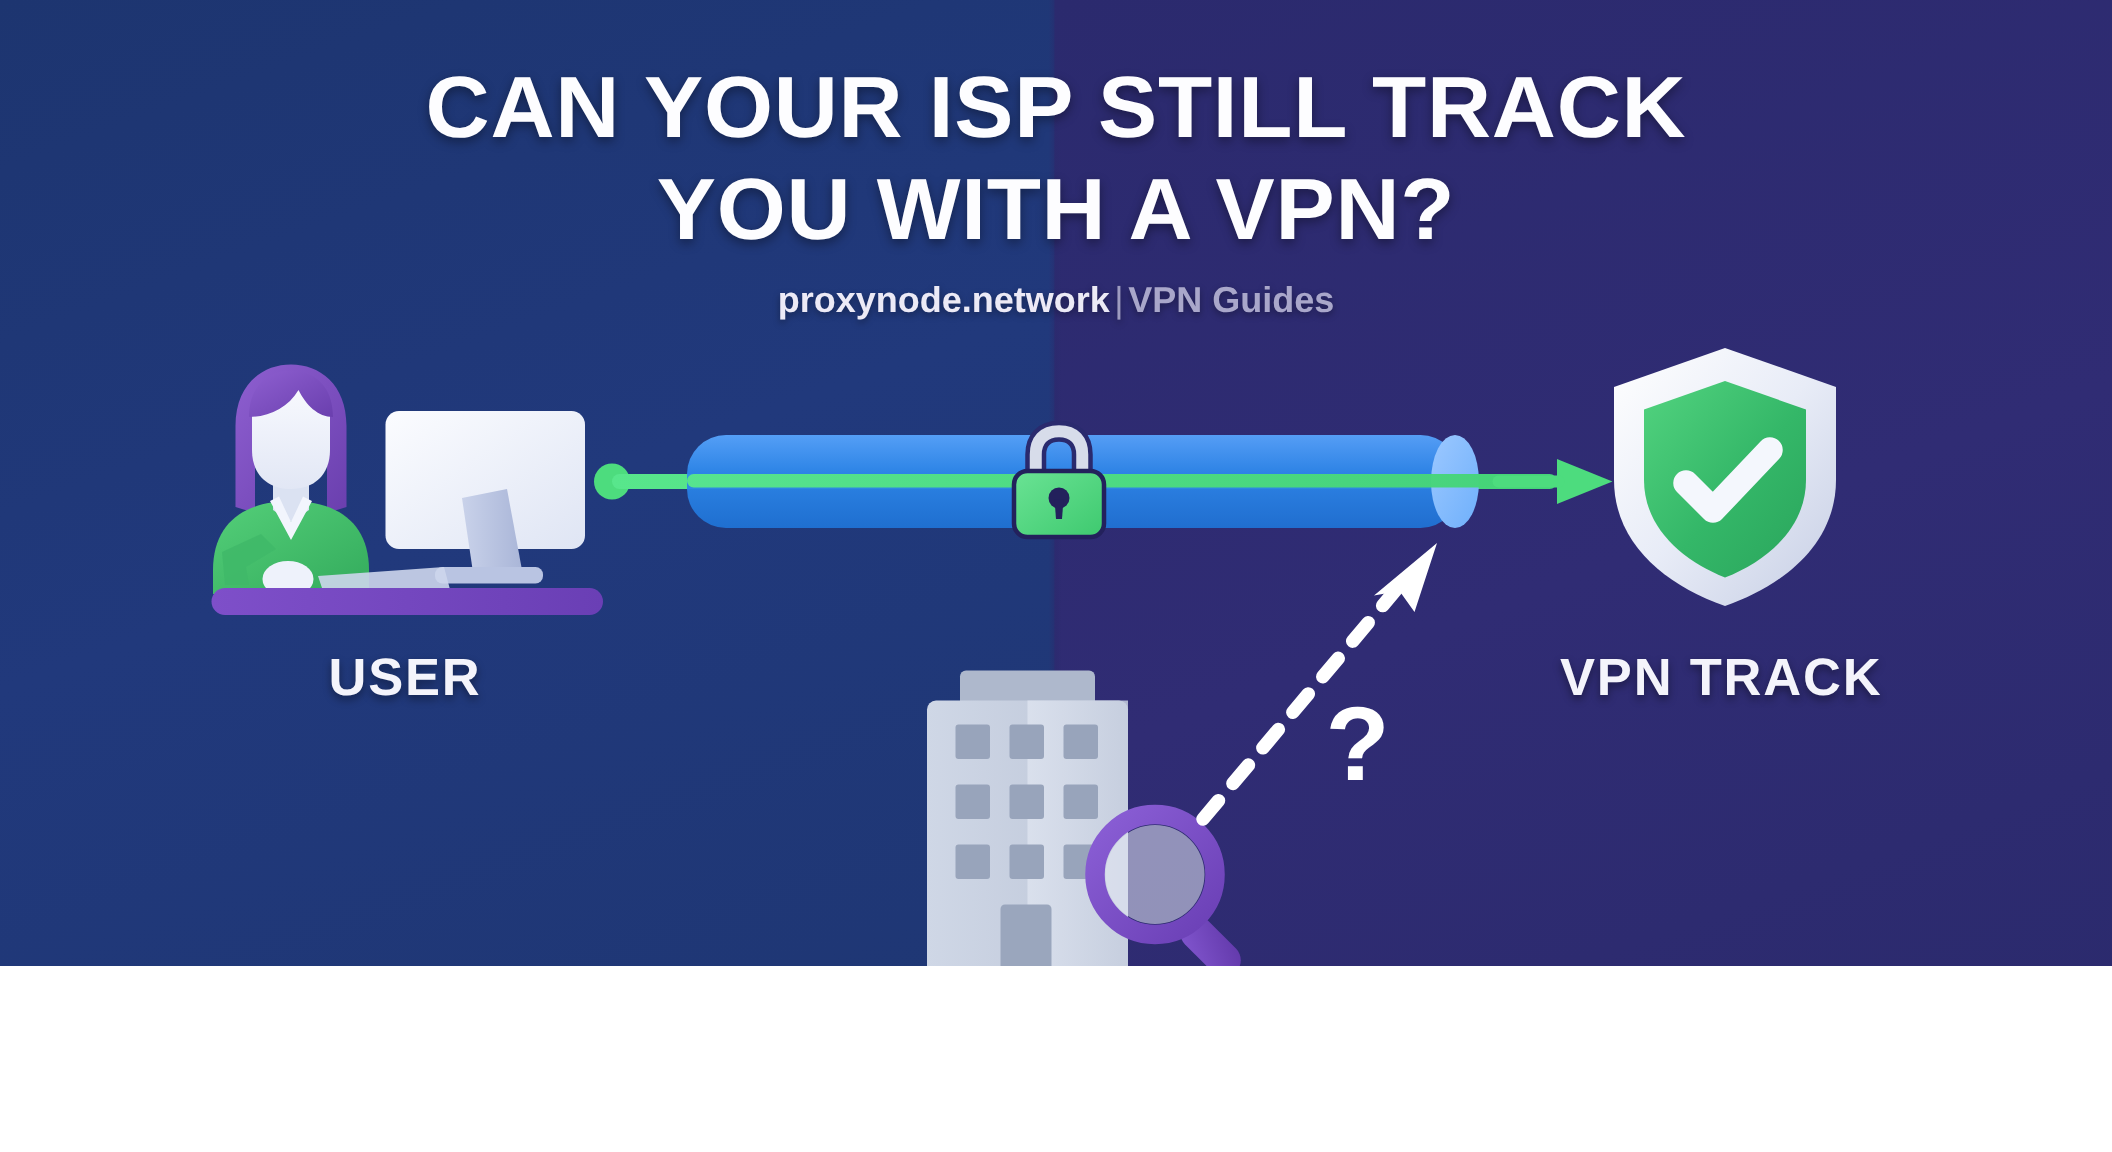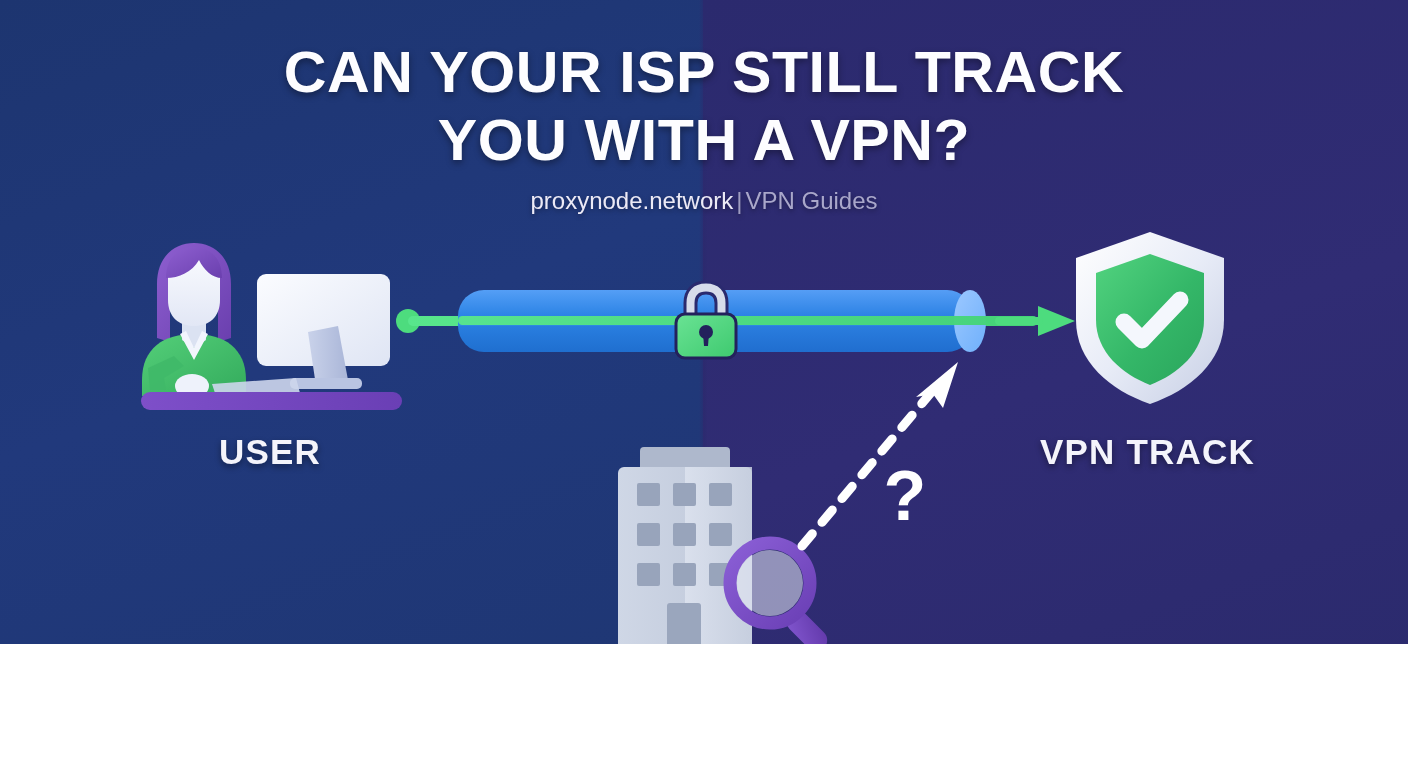--- a/index.html
+++ b/index.html
@@ -44,23 +44,23 @@
     text-shadow:0 3px 7px rgba(0,0,0,.38);
     font-family:"Liberation Sans", sans-serif;
     transform:scaleX(1.02);
   }
   .subtitle {
     position:absolute; left:0; top:185px; width:1408px;
     text-align:center; z-index:20;
     font-size:24px; line-height:32px;
     text-shadow:0 2px 5px rgba(0,0,0,.35);
   }
-  .sub-brand { color:#eceaf6; font-weight:normal; }
+  .sub-brand { color:#eceaf6; font-weight:bold; }
   .sub-sep   { color:#9e9cc0; font-weight:normal; padding:0 3px; }
-  .sub-cat   { color:#a9a7ca; font-weight:normal; }
+  .sub-cat   { color:#a9a7ca; font-weight:bold; }
 
   
   .node-label {
     position:absolute; z-index:22;
     font-size:35px; font-weight:bold;
     letter-spacing:1.2px;
     color:#f4f4fb;
     text-shadow:0 3px 6px rgba(0,0,0,.40);
     text-align:center;
     white-space:nowrap;

